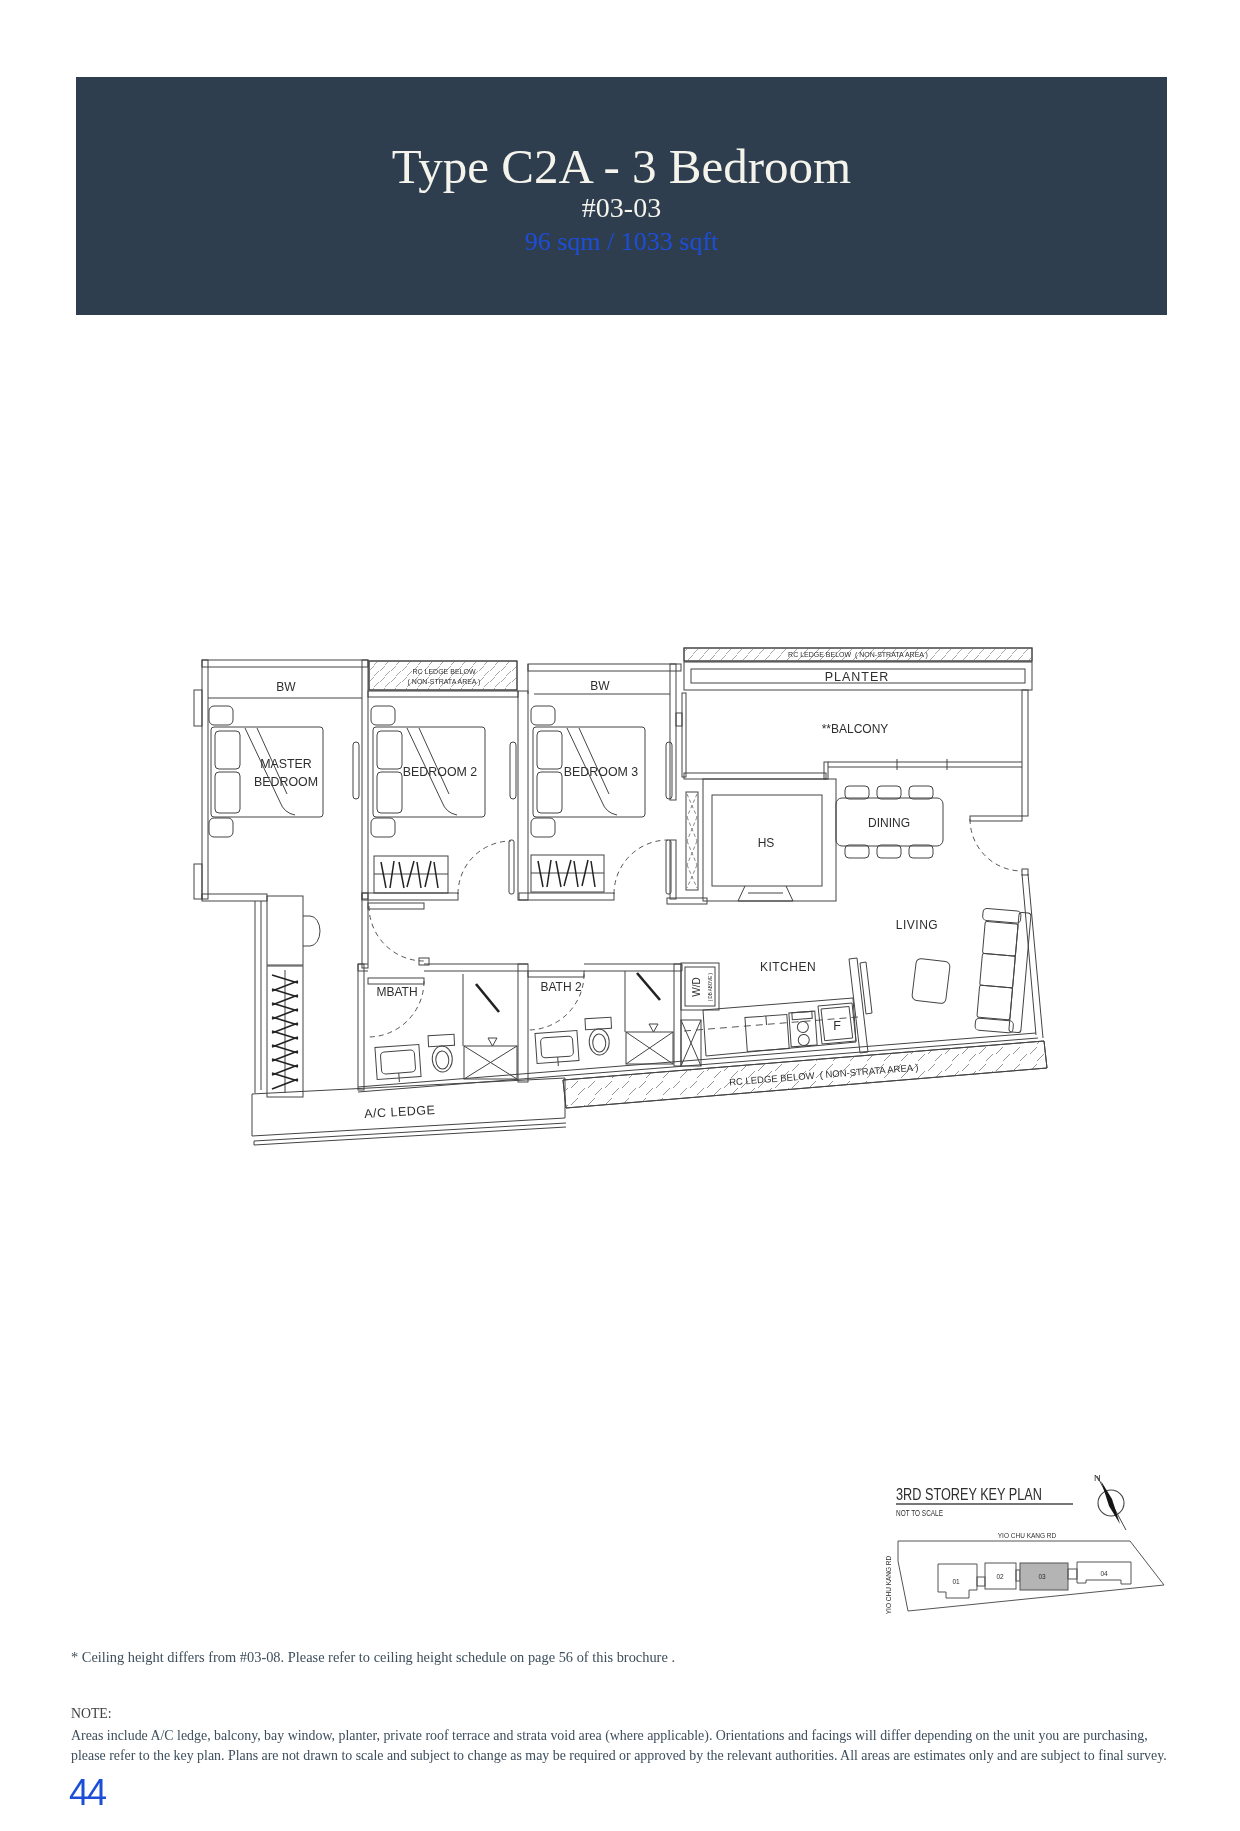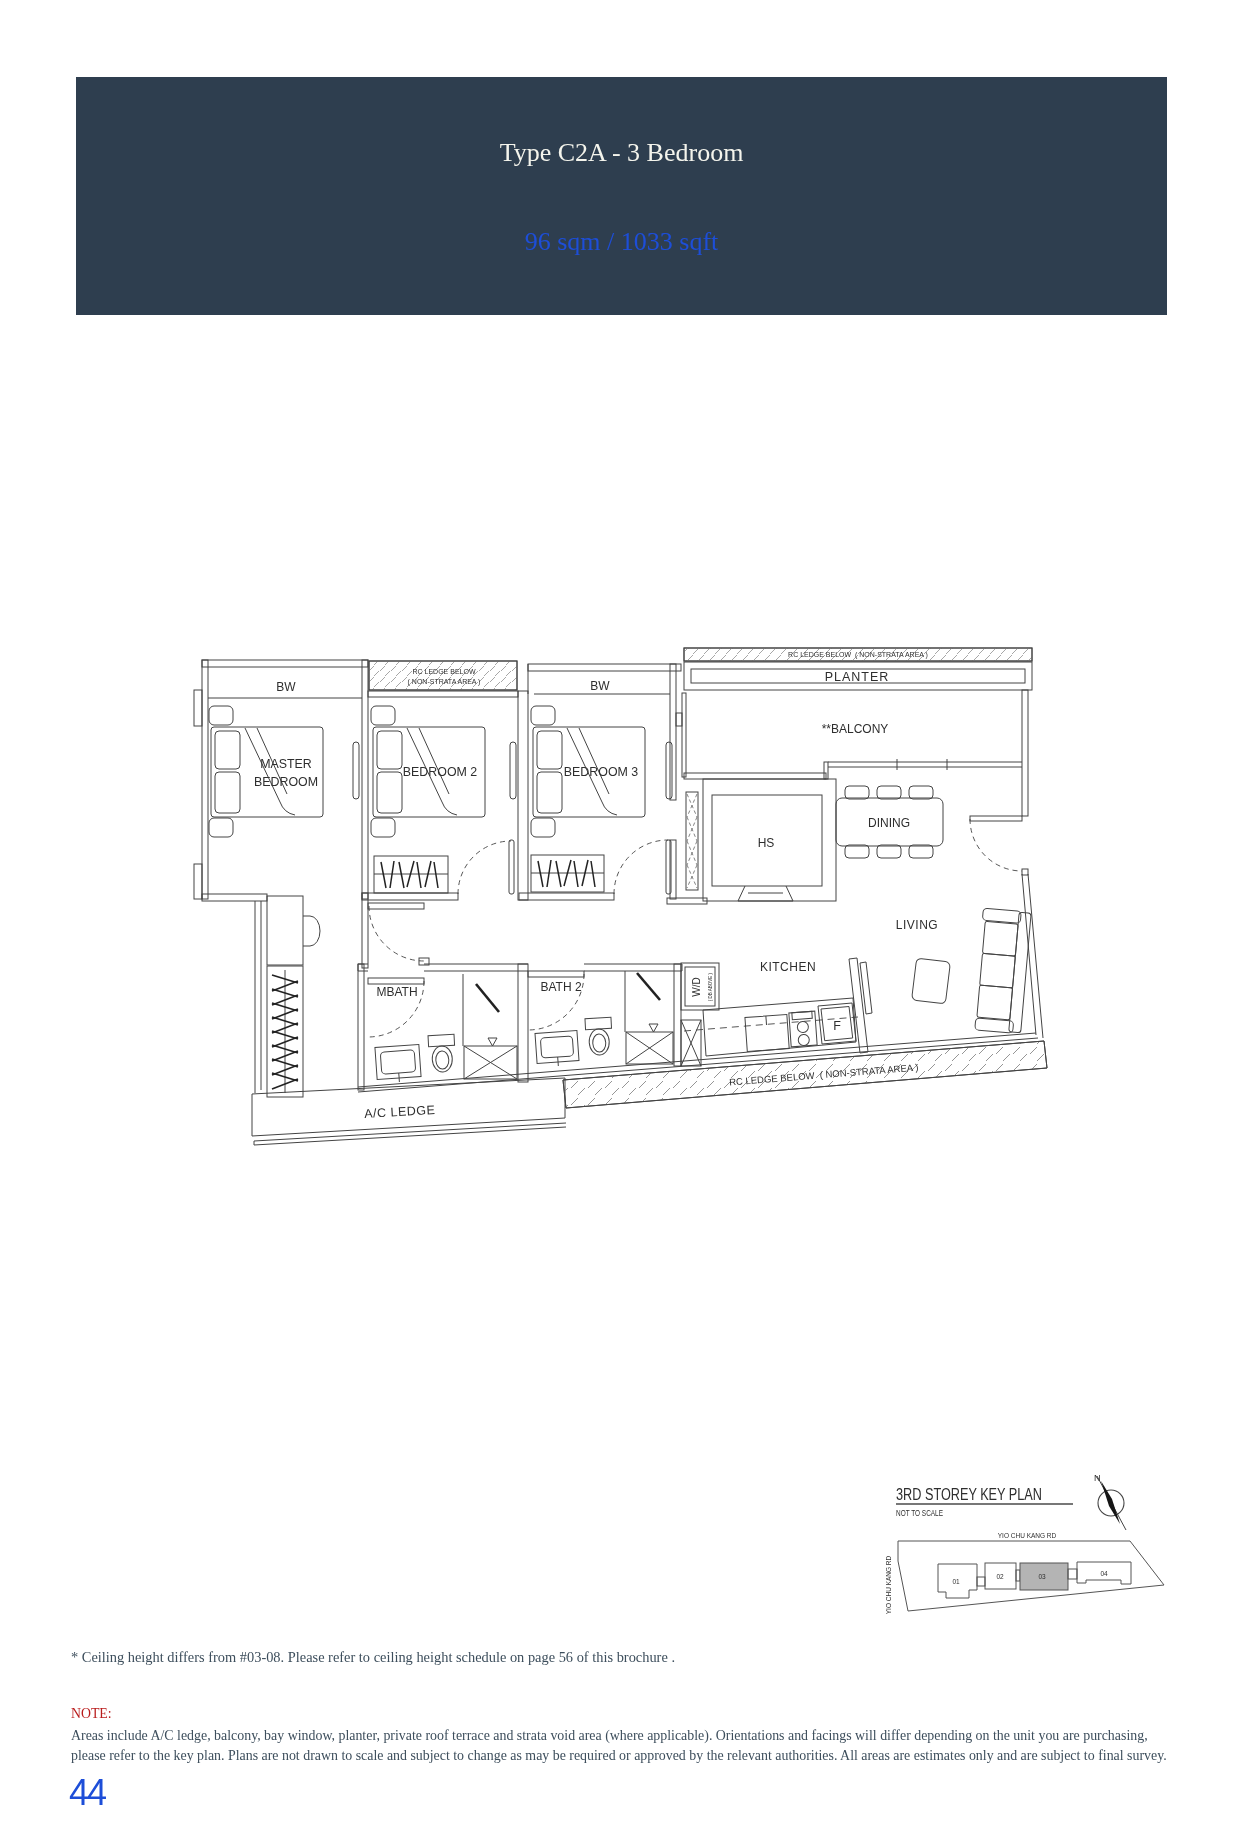--- a/index.html
+++ b/index.html
@@ -8,22 +8,23 @@
 .ser{font-family:"Liberation Serif",serif;}
 .san{font-family:"Liberation Sans",sans-serif;}
 svg text{font-family:"Liberation Sans",sans-serif;fill:#2e2e2e;stroke:none !important;}
 </style>
 </head>
 <body>
 <div id="page">
 
 <div class="abs" style="left:76px;top:77px;width:1091px;height:238px;background:#2e3e4f;"></div>
 
-<div class="abs ser" style="left:76px;top:138px;width:1091px;text-align:center;font-size:26px;color:#f4f4ec;letter-spacing:0px;">Type C2A - 3 Bedroom</div>
-
+<div class="abs ser" style="left:76px;top:138px;width:1091px;text-align:center;font-size:49px;color:#f4f4ec;letter-spacing:0px;">Type C2A - 3 Bedroom</div>
+
+<div class="abs ser" style="left:76px;top:192px;width:1091px;text-align:center;font-size:28px;color:#f4f4ec;">#03-03</div>
 
 <div class="abs ser" style="left:76px;top:227px;width:1091px;text-align:center;font-size:26px;color:#1d4ed8;">96 sqm / 1033 sqft</div>
 
 <svg class="abs" style="left:0;top:0;" width="1240" height="1831" viewBox="0 0 1240 1831">
 <defs>
 <pattern id="h1" patternUnits="userSpaceOnUse" width="11" height="11">
 <path d="M-1,6 L6,-1 M5,12 L12,5" stroke="#909090" stroke-width="0.8" fill="none"></path>
 </pattern>
 <pattern id="h2" patternUnits="userSpaceOnUse" width="17" height="17">
 <path d="M-2,9 L9,-2 M8,19 L19,8" stroke="#8a8a8a" stroke-width="0.9" fill="none"></path>
@@ -448,18 +449,18 @@
 
 <path d="M1077,1562 L1131,1562 L1131,1584 L1121,1584 L1121,1580 L1086,1580 L1086,1583 L1077,1583 Z" stroke="#555"></path>
 
 <text x="1104" y="1576" font-size="6.5" text-anchor="middle" stroke="none" fill="#333">04</text>
 </g>
 </svg>
 
 <div class="abs ser" style="left:71px;top:1649px;font-size:14.4px;color:#3d4e5c;">* Ceiling height differs from #03-08. Please refer to ceiling height schedule on page 56 of this brochure .</div>
 
 
-<div class="abs ser" style="left:71px;top:1706px;font-size:13.8px;color:#b91c1c;">NOTE:</div>
+<div class="abs ser" style="left:71px;top:1706px;font-size:13.8px;color:#404040;">NOTE:</div>
 
 <div class="abs ser" style="left:71px;top:1726px;width:1160px;font-size:13.9px;line-height:20px;color:#3d4e5c;">Areas include A/C ledge, balcony, bay window, planter, private roof terrace and strata void area (where applicable). Orientations and facings will differ depending on the unit you are purchasing,<br>please refer to the key plan. Plans are not drawn to scale and subject to change as may be required or approved by the relevant authorities. All areas are estimates only and are subject to final survey.</div>
 
 <div class="abs san" style="left:69px;top:1772px;font-size:36px;letter-spacing:-2px;color:#1d4ed8;">44</div>
 </div>
 
 </body></html>

